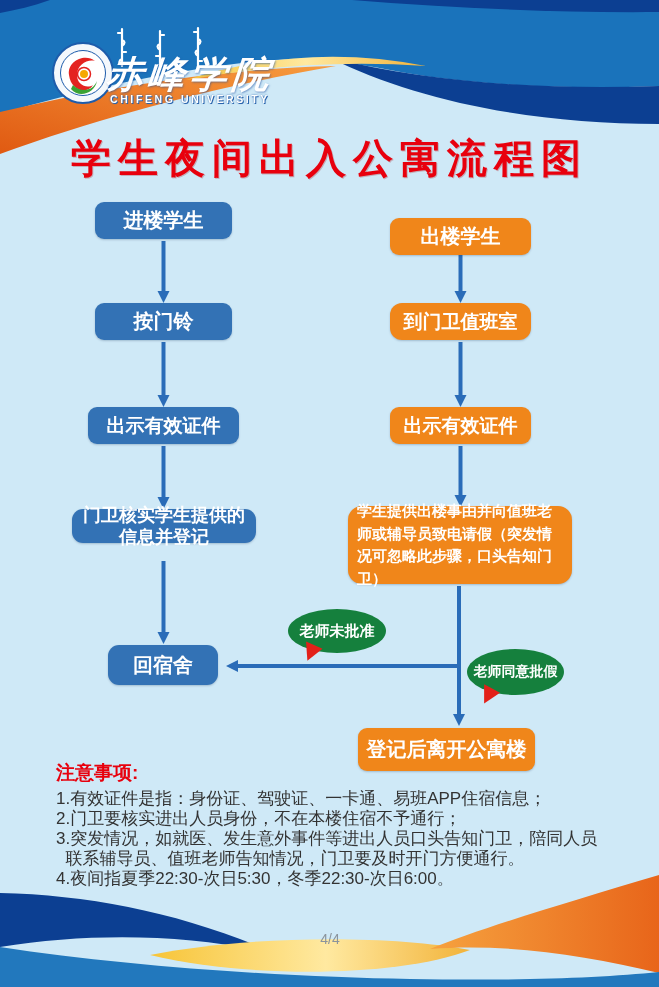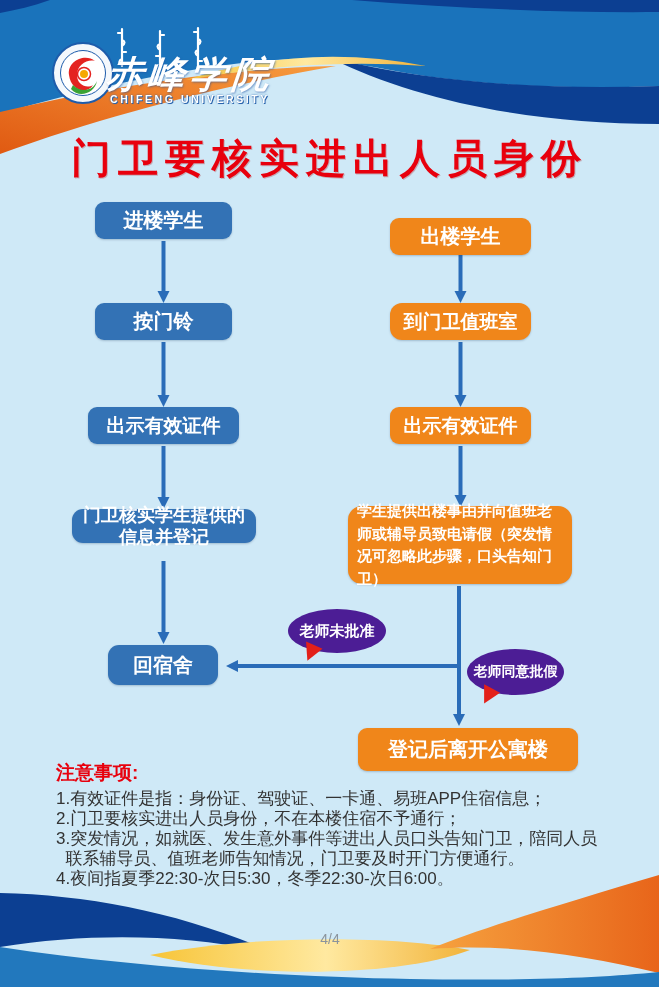--- a/index.html
+++ b/index.html
@@ -49,25 +49,25 @@
   .b-l1{left:95px;top:202px;width:137px;height:37px;border-radius:9px;font-size:20px;}
   .b-l2{left:95px;top:303px;width:137px;height:37px;border-radius:9px;font-size:20px;}
   .b-l3{left:88px;top:407px;width:151px;height:37px;border-radius:9px;font-size:19px;}
   .b-l4{left:72px;top:509px;width:184px;height:34px;border-radius:11px;font-size:18px;}
   .b-l5{left:108px;top:645px;width:110px;height:40px;border-radius:11px;font-size:20px;}
   .b-r1{left:390px;top:218px;width:141px;height:37px;border-radius:9px;font-size:20px;}
   .b-r2{left:390px;top:303px;width:141px;height:37px;border-radius:12px;font-size:19px;}
   .b-r3{left:390px;top:407px;width:141px;height:37px;border-radius:9px;font-size:19px;}
   .b-r4{left:348px;top:506px;width:224px;height:78px;border-radius:14px;font-size:15px;
         line-height:1.5;text-align:left;padding:12px 9px;box-sizing:border-box;}
-  .b-r5{left:358px;top:728px;width:220px;height:43px;border-radius:9px;font-size:20px;}
+  .b-r5{left:358px;top:728px;width:177px;height:43px;border-radius:9px;font-size:20px;}
 
   
   .bubble{
-    position:absolute;z-index:4;background:#4c1d95;color:#fff;font-weight:bold;
+    position:absolute;z-index:4;background:#15803d;color:#fff;font-weight:bold;
     border-radius:50%;display:flex;align-items:center;justify-content:center;
   }
   .bubble::after{
     content:"";position:absolute;width:0;height:0;
     border:9px solid transparent;border-top:17px solid #e32019;
   }
   .bub1{left:288px;top:609px;width:98px;height:44px;font-size:15px;}
   .bub1::after{left:12px;bottom:-17px;transform:rotate(24deg);}
   .bub2{left:467px;top:649px;width:97px;height:46px;font-size:14px;}
   .bub2::after{left:10px;bottom:-18px;transform:rotate(28deg);}
@@ -120,21 +120,21 @@
     <g stroke="#ffffff" stroke-width="2.2" fill="none" stroke-linecap="round">
       <path d="M10,3 V40 M10,7 h-4 M10,14 q5,2 0,6 M10,26 h4 M10,33 q-5,2 0,6"></path>
       <path d="M48,5 V40 M48,9 h4 M48,18 q-5,2 0,6 M48,30 h-4"></path>
       <path d="M86,2 V41 M86,6 h-4 M86,13 q5,2 0,6 M86,24 q-5,2 0,6 M86,35 h4"></path>
     </g>
   </svg>
 
   <div class="cn-name">赤峰学院</div>
   <div class="en-name">CHIFENG UNIVERSITY</div>
 
-  <div class="title">门卫要核实进出人员身份</div>
+  <div class="title">学生夜间出入公寓流程图</div>
 
   <svg id="arrows" class="layer" width="659" height="987" viewBox="0 0 659 987">
     <defs>
       <marker id="ah" markerUnits="userSpaceOnUse" markerWidth="14" markerHeight="14" refX="2" refY="6" orient="auto">
         <path d="M0,0 L12,6 L0,12 Z" fill="#2a6cb8"></path>
       </marker>
     </defs>
     <g stroke="#2a6cb8" stroke-width="4" fill="none">
       <line x1="163.5" y1="241" x2="163.5" y2="293" marker-end="url(#ah)"></line>
       <line x1="163.5" y1="342" x2="163.5" y2="397" marker-end="url(#ah)"></line>

